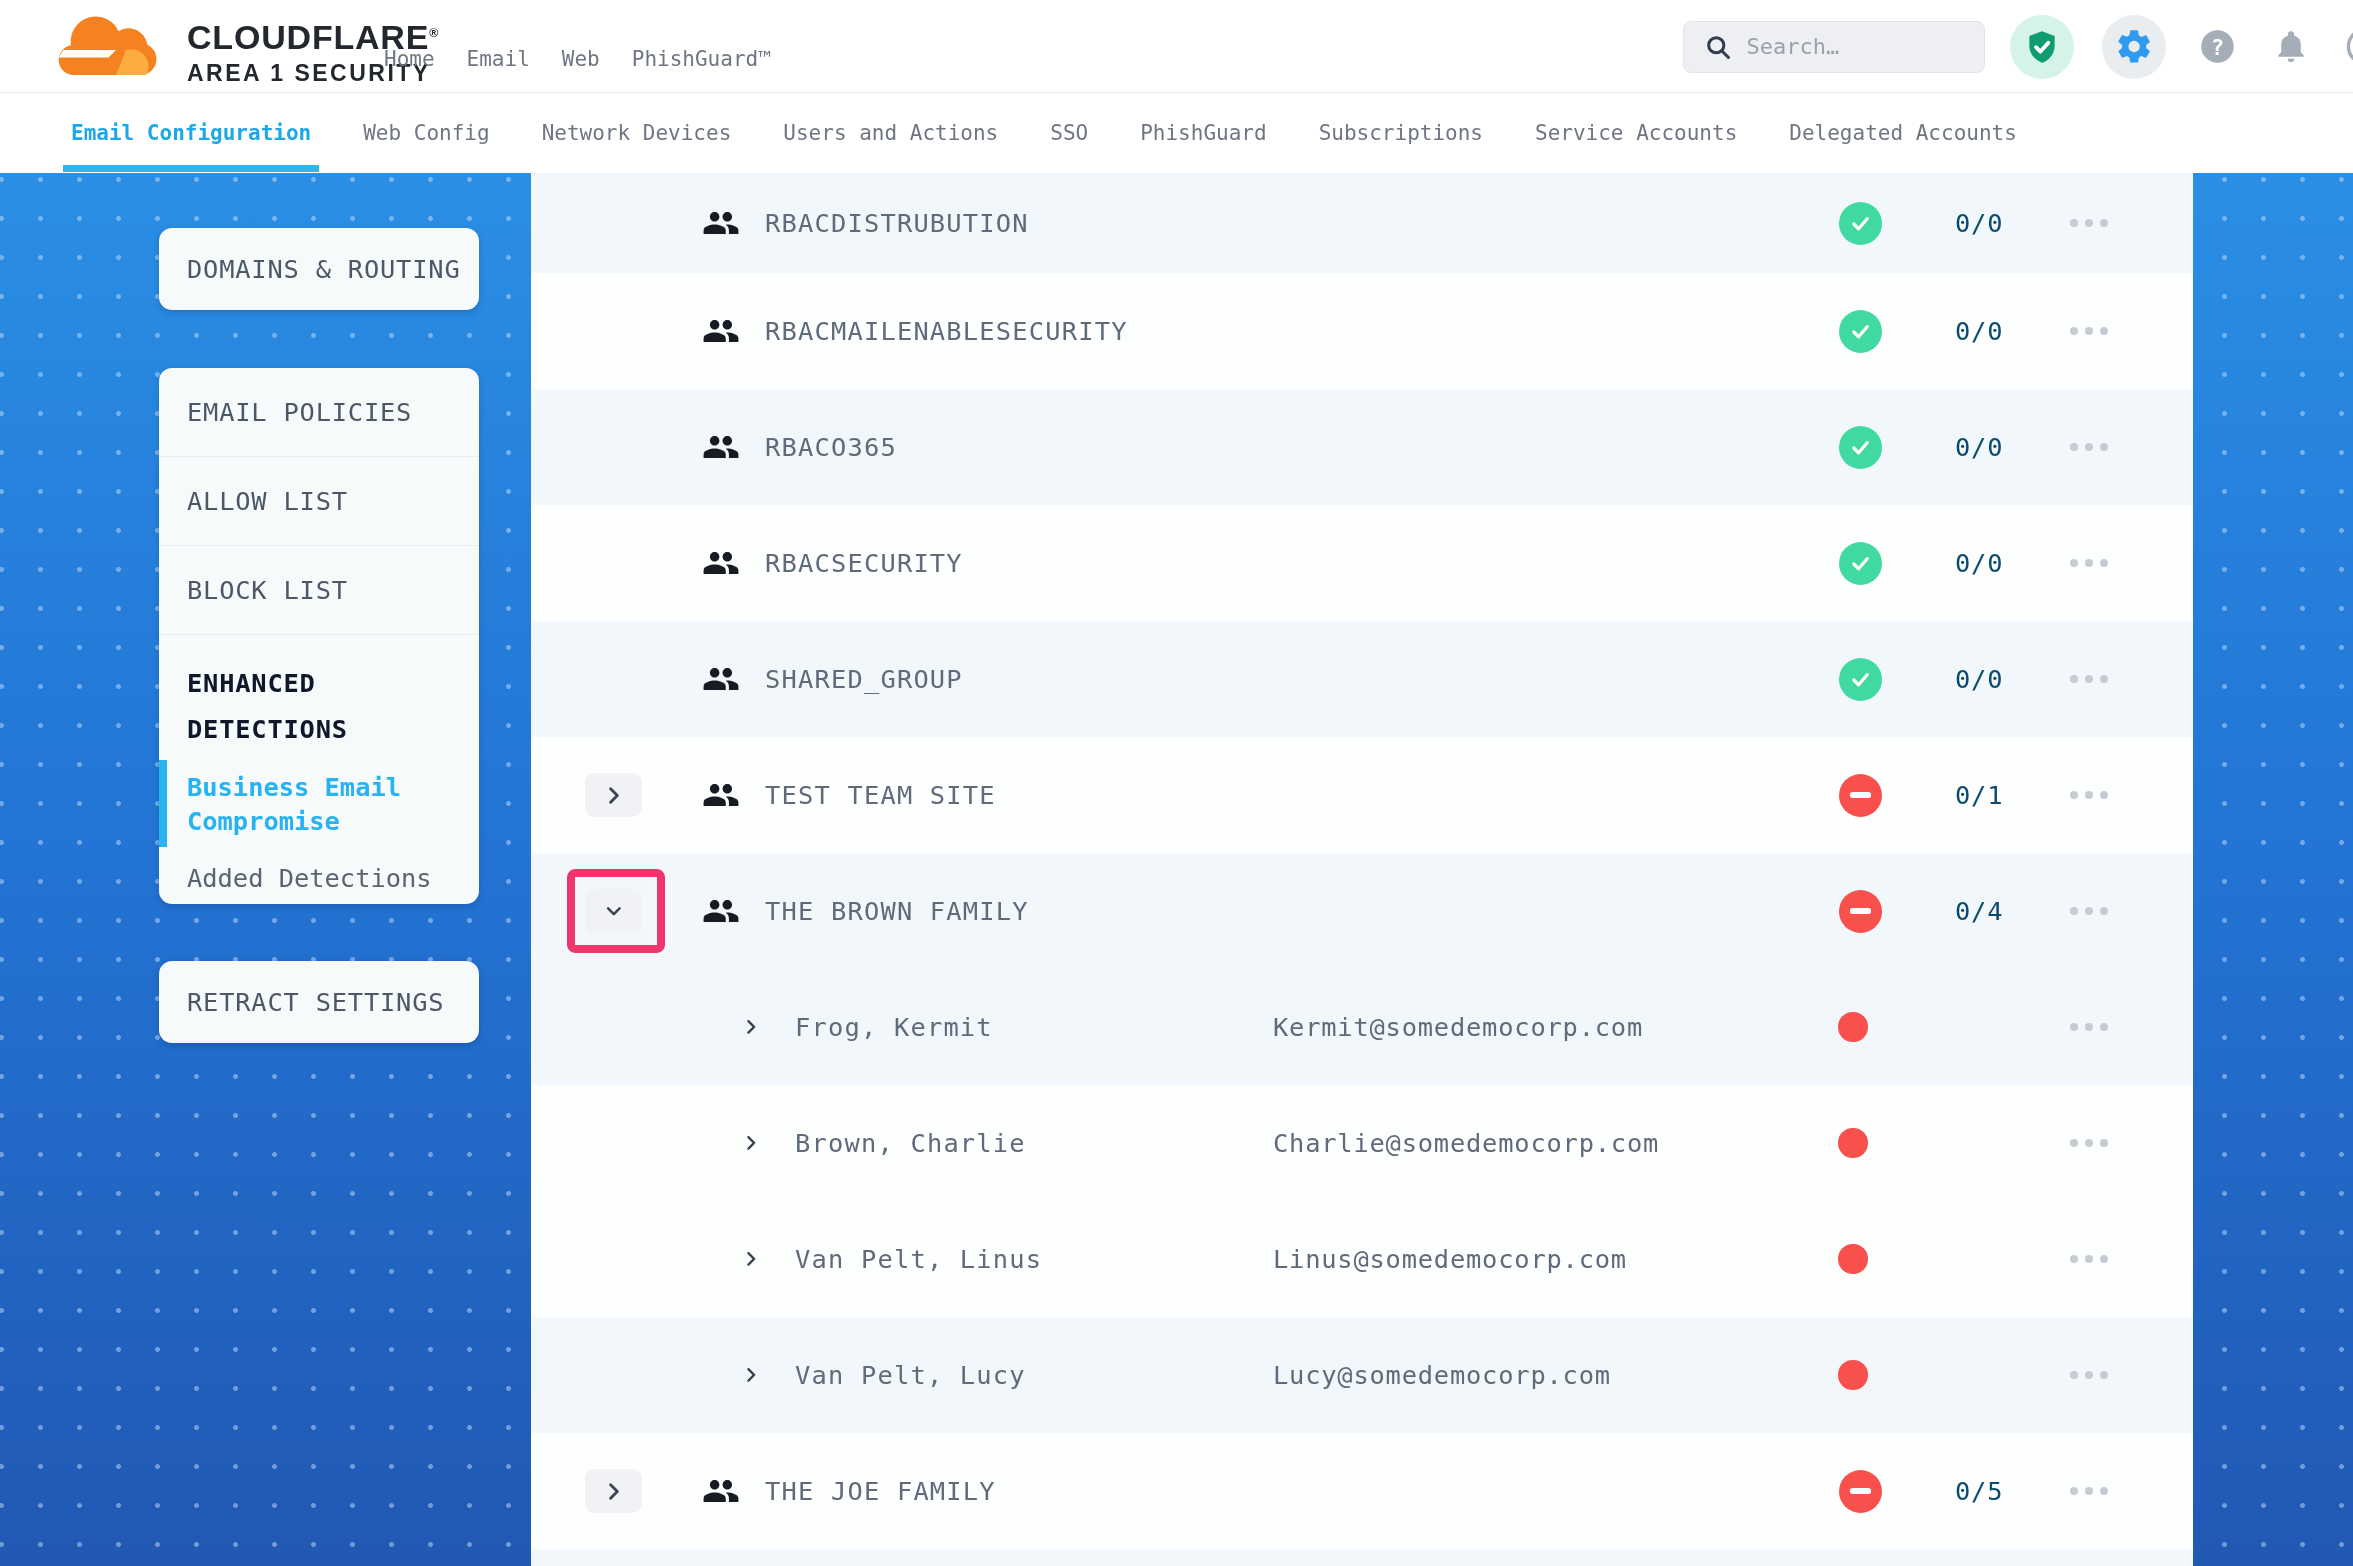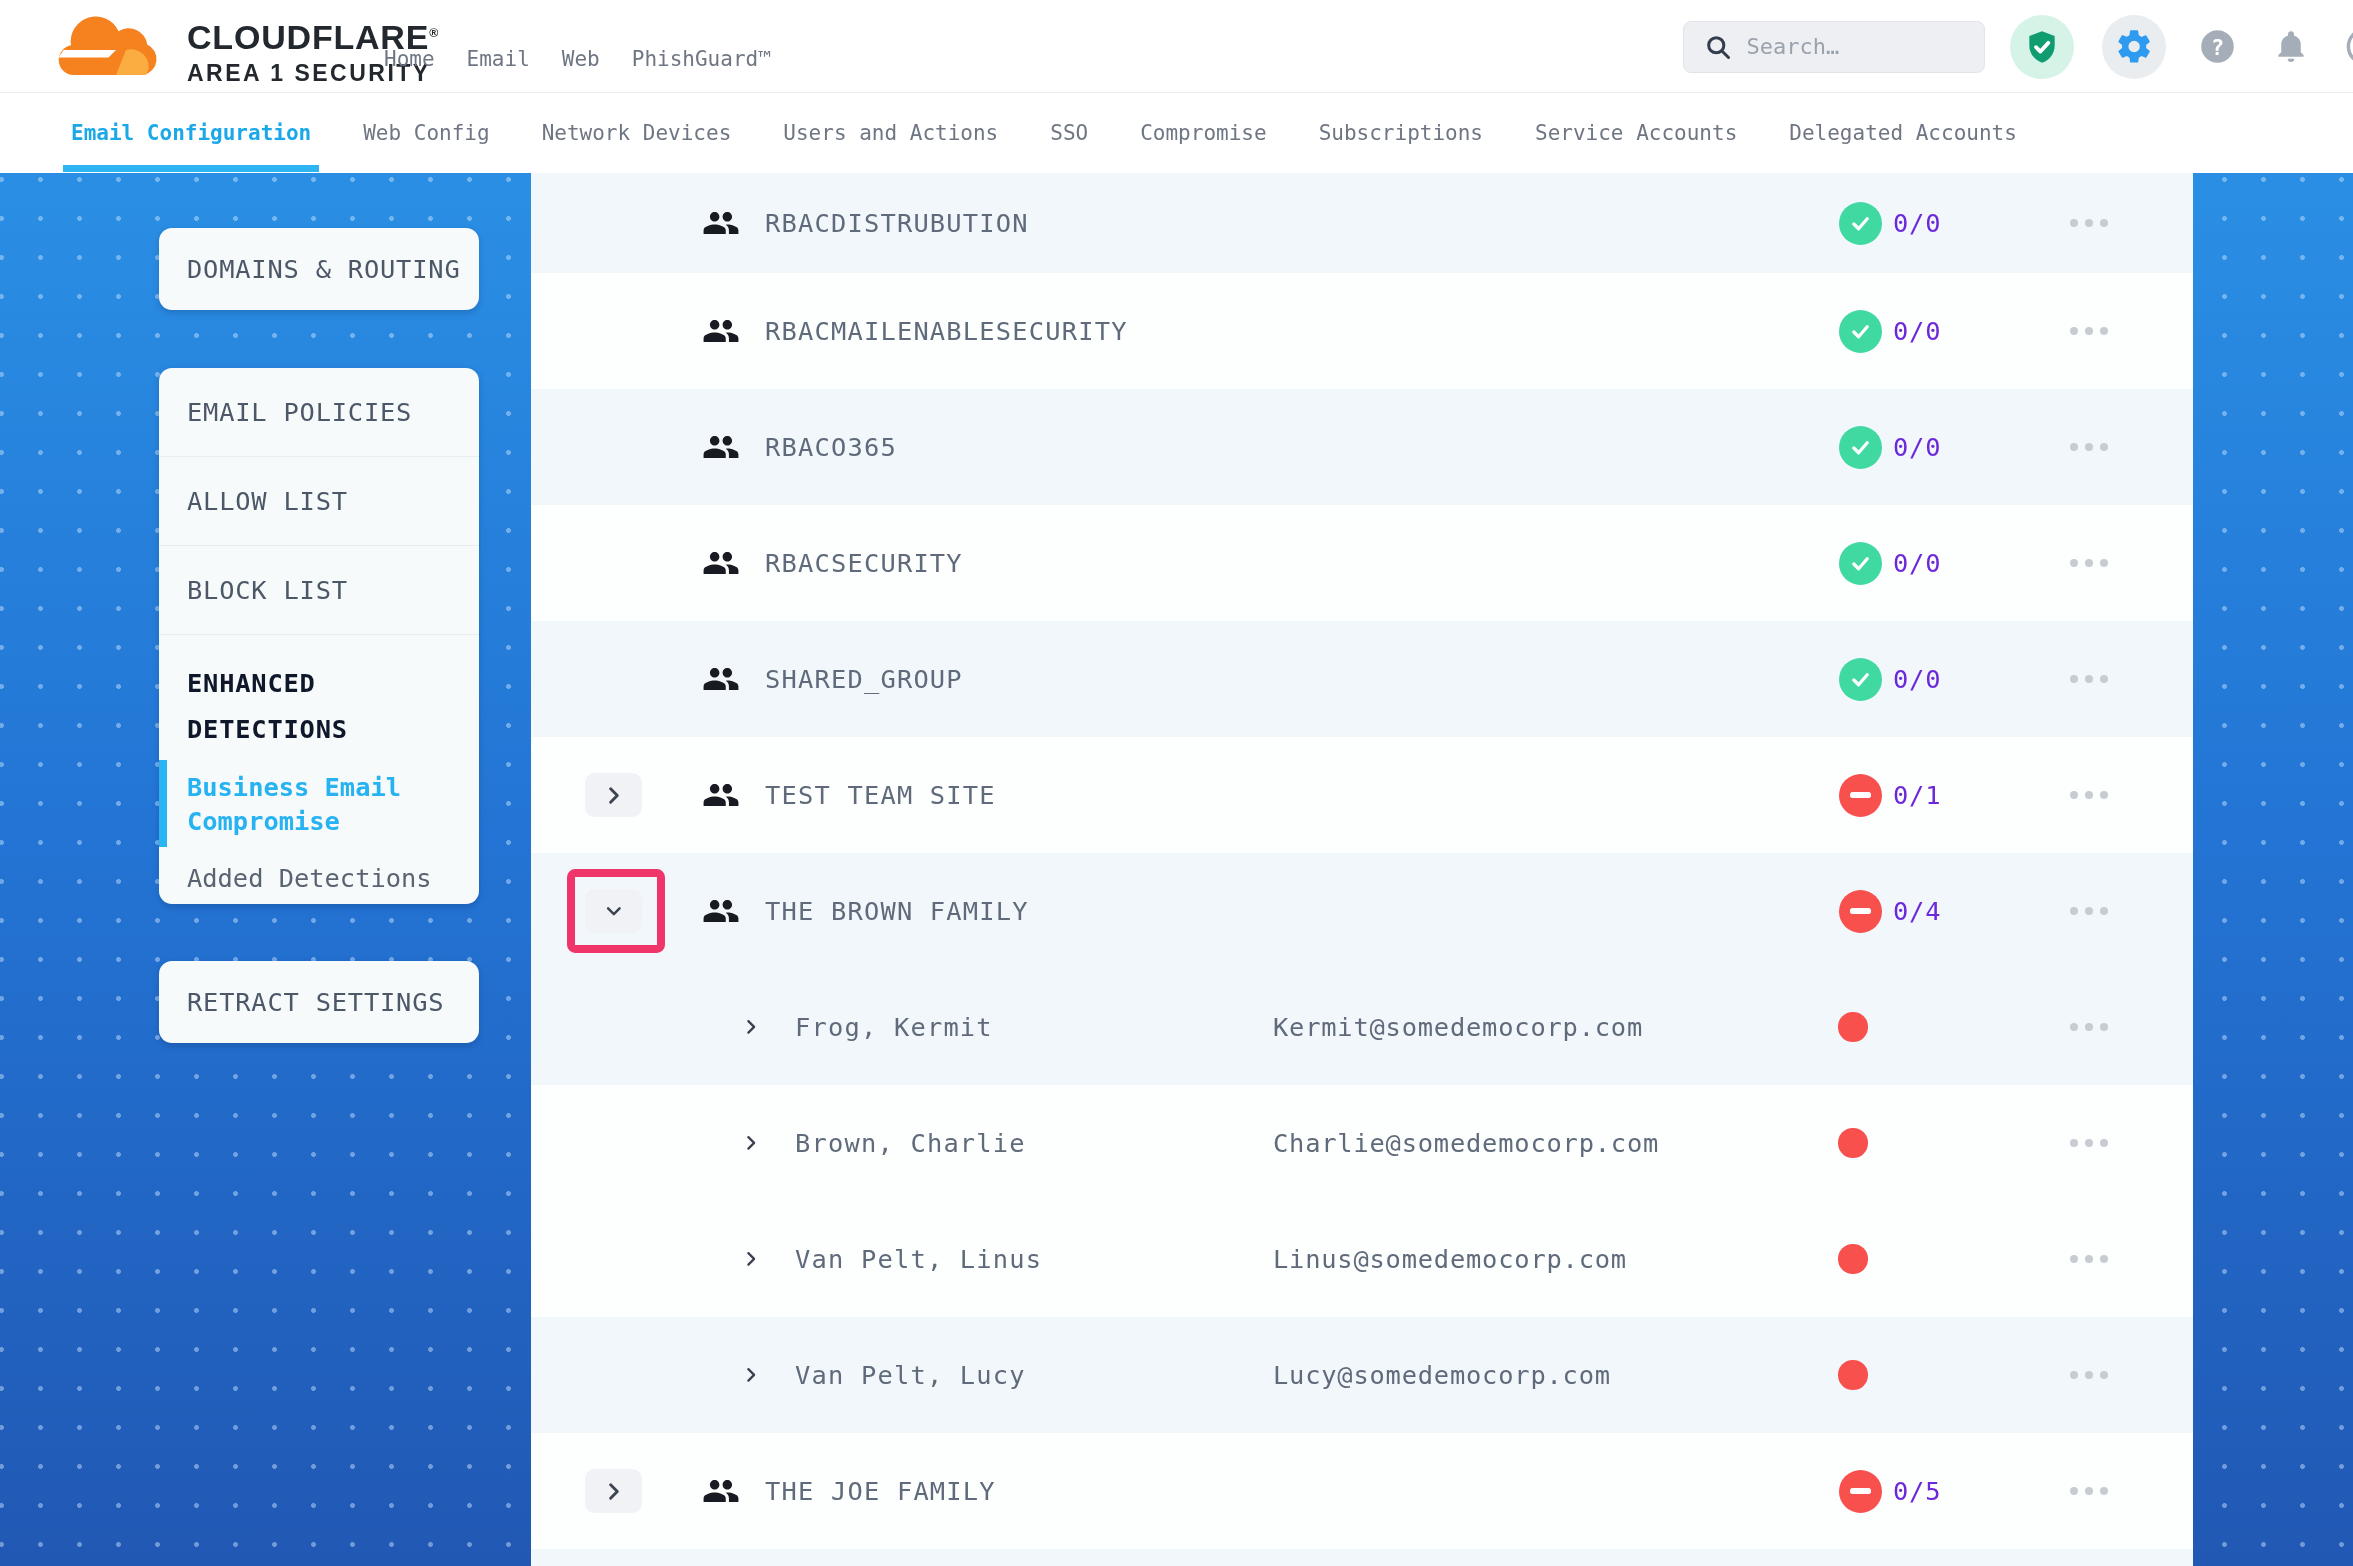--- a/index.html
+++ b/index.html
@@ -88,21 +88,21 @@
   .grp-icon { left:170px; width:39px; justify-content:center; }
   .row-name { left:234px; font-size:25.4px; letter-spacing:1.2px; color:#5f6a7a; }
   .member .row-name { left:264px; }
   .mem-chev { left:210px; }
   .row-email { left:742px; font-size:25.4px; letter-spacing:0.8px; color:#5f6a7a; }
   .badge-cell { left:1308px; }
   .badge { width:43px; height:43px; border-radius:50%; display:flex; align-items:center; justify-content:center; }
   .badge.ok { background:#40d9a2; }
   .badge.blocked { background:#f7504d; }
   .badge .minus { width:21px; height:5.7px; border-radius:2.5px; background:#ffffff; }
-  .count-cell { left:1362px; font-size:25.4px; color:#6d28d9; letter-spacing:0.8px; }
+  .count-cell { left:1424px; font-size:25.4px; color:#0c4a6e; letter-spacing:0.8px; }
   .dot-cell { left:1307px; }
   .status-dot { width:29.5px; height:29.5px; border-radius:50%; background:#f7504d; }
   .menu-cell { left:1539px; gap:6.6px; cursor:pointer; }
   .menu-cell i { width:8.2px; height:8.2px; border-radius:50%; background:#c7ccd3; display:block; }
 </style>
 </head>
 <body>
 
 <div class="header">
   <svg class="logo-cloud" viewBox="0 0 100 60">
@@ -159,21 +159,21 @@
     </div>
   </div>
 </div>
 
 <div class="tabbar">
   <div class="tab active">Email Configuration</div>
   <div class="tab">Web Config</div>
   <div class="tab">Network Devices</div>
   <div class="tab">Users and Actions</div>
   <div class="tab">SSO</div>
-  <div class="tab">Compromise</div>
+  <div class="tab">PhishGuard</div>
   <div class="tab">Subscriptions</div>
   <div class="tab">Service Accounts</div>
   <div class="tab">Delegated Accounts</div>
 </div>
 
 <div class="content">
 
   <div class="panel">
       <div class="row alt group" style="height: 100px;">
 

